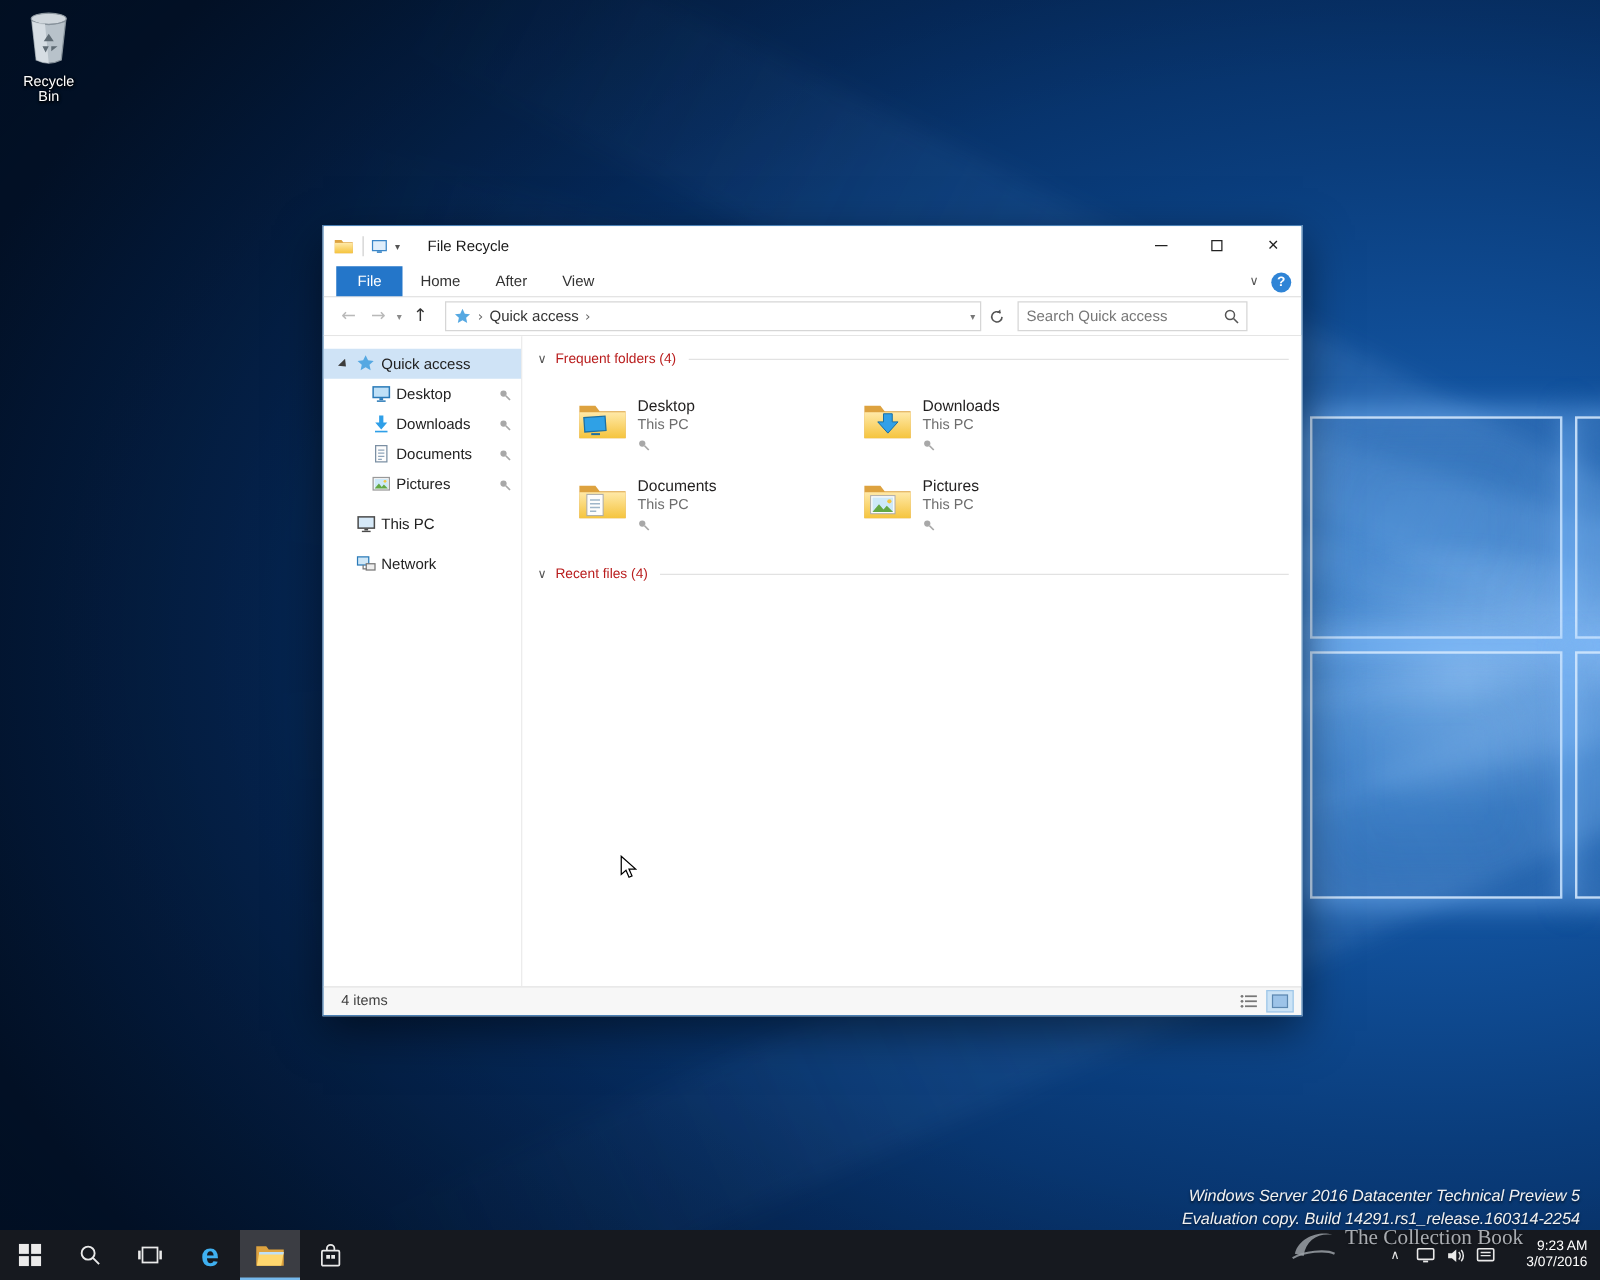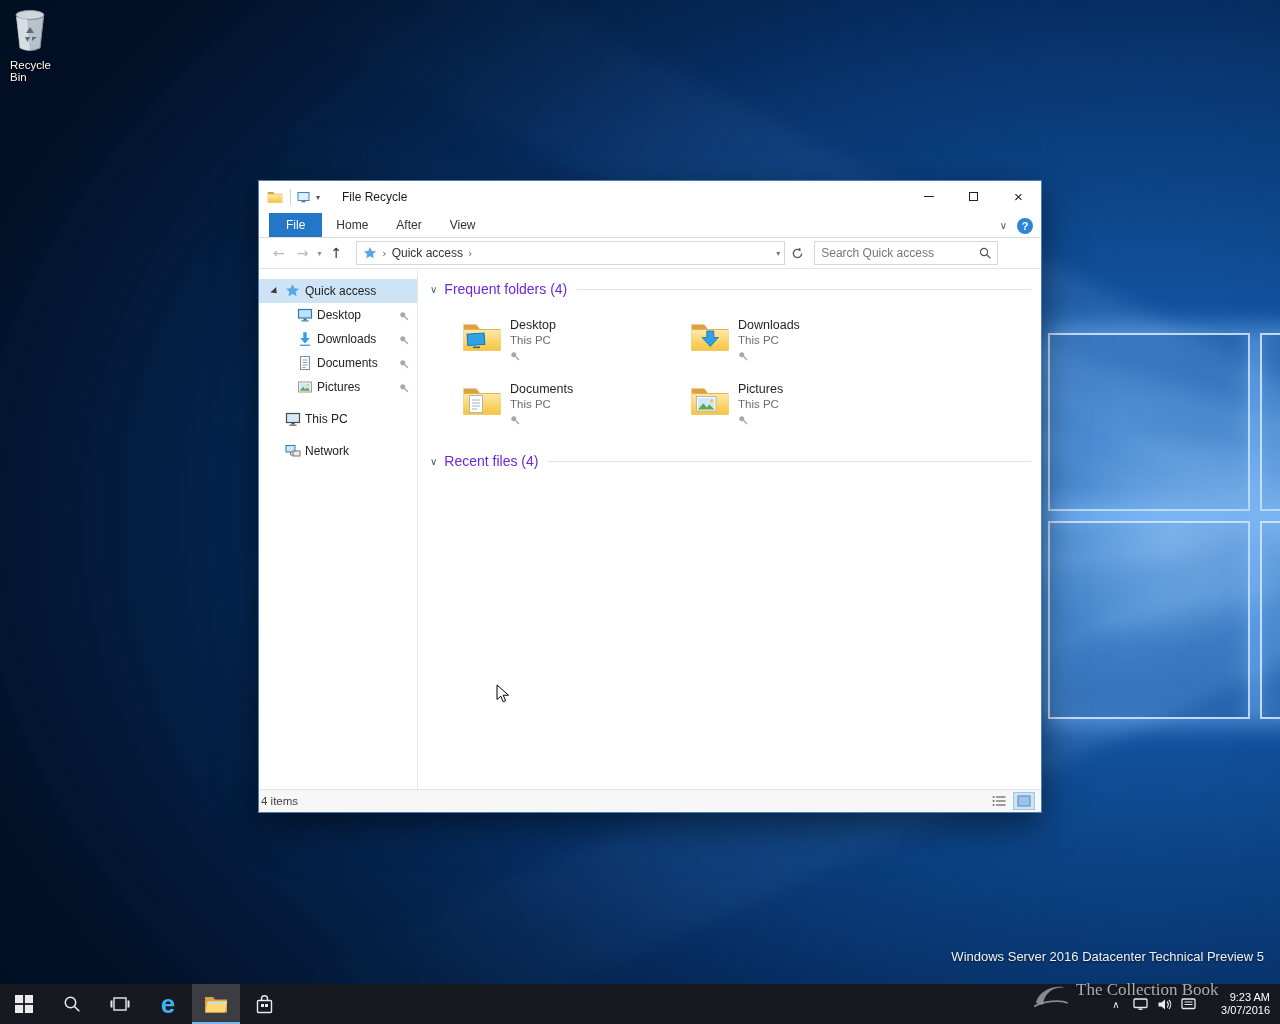--- a/index.html
+++ b/index.html
@@ -19,21 +19,21 @@
     box-shadow:0 0 22px 6px rgba(130,190,255,.55), inset 0 0 55px rgba(140,195,255,.28);
     background:radial-gradient(ellipse at 30% 50%, rgba(115,175,235,.30), rgba(25,65,125,.05));}
   .p1{left:8px;top:8px;width:202px;height:178px;}
   .p2{left:220px;top:8px;width:60px;height:178px;}
   .p3{left:8px;top:196px;width:202px;height:198px;}
   .p4{left:220px;top:196px;width:60px;height:198px;}
   .vignette{position:absolute;inset:0;pointer-events:none;
     background:radial-gradient(1500px 1000px at 85% 50%, rgba(0,0,0,0) 45%, rgba(0,0,0,.38) 100%);}
 
   
-  .desk-icon{position:absolute;left:10px;top:8px;width:58px;cursor:default;}
+  .desk-icon{position:absolute;left:10px;top:8px;width:58px;text-align:center;cursor:default;}
   .desk-icon .lbl{margin-top:3px;font-size:11.5px;color:#fff;text-shadow:0 1px 2px #000, 1px 0 2px #000;}
 
   
   #fe{position:absolute;left:258px;top:180px;width:784px;height:633px;background:#fff;
     border:1px solid #4a80b4;box-shadow:0 12px 34px rgba(0,0,0,.5);font-size:12px;color:#222;}
   .titlebar{position:absolute;left:0;top:0;right:0;height:32px;background:#fff;display:flex;align-items:center;}
   .tb-sep{width:1px;height:16px;background:#d0d0d0;margin:0 6px 0 7px;}
   .tb-chev{font-family:"DejaVu Sans",sans-serif;font-size:8px;color:#555;margin:0 8px 0 6px;}
   .tb-title{font-size:12px;color:#1a1a1a;margin-left:14px;}
   .win-controls{position:absolute;right:0;top:0;height:30px;display:flex;}
@@ -77,39 +77,39 @@
   .ni-icon{position:absolute;left:26px;top:4px;}
   .ni-icon.child{left:38px;}
   .ni-label{position:absolute;left:46px;}
   .ni-label.child{left:58px;}
   .pin{position:absolute;right:8px;top:7px;}
   .gap-top{margin-top:8px;}
 
   .mainpane{flex:1;position:relative;background:#fff;}
   .group-hdr{position:absolute;left:12px;right:10px;display:flex;align-items:center;cursor:pointer;}
   .gh-chev{font-family:"DejaVu Sans",sans-serif;font-size:10px;color:#555;margin-right:7px;}
-  .gh-text{font-size:14px;color:#6d28d9;white-space:nowrap;}
+  .gh-text{font-size:11px;color:#b91c1c;white-space:nowrap;}
   .gh-line{flex:1;height:1px;background:#e2e2e2;margin-left:10px;}
   .tile{position:absolute;width:210px;height:56px;cursor:pointer;}
   .tile svg.folder{position:absolute;left:2px;top:5px;}
   .tile-name{position:absolute;left:50px;top:3px;font-size:12.5px;color:#211f1f;}
   .tile-loc{position:absolute;left:50px;top:19px;font-size:11.5px;color:#6d6d6d;}
   .tile-pin{position:absolute;left:50px;top:35px;}
   .empty-msg{position:absolute;left:0;right:0;text-align:center;font-size:12px;color:#5f5f5f;}
 
   .statusbar{position:absolute;left:0;bottom:0;right:0;height:23px;background:#f7f7f7;border-top:1px solid #e3e3e3;
     display:flex;align-items:center;font-size:11.5px;color:#3f3f3f;}
-  .status-count{margin-left:2px;}
+  .status-count{margin-left:14px;}
   .view-btns{position:absolute;right:6px;top:2px;display:flex;gap:3px;}
   .view-btn{width:22px;height:18px;display:flex;align-items:center;justify-content:center;cursor:pointer;border:1px solid transparent;}
   .view-btn.sel{background:#cbe3f6;border:1px solid #9fc6e8;}
 
   
   .build-mark{position:absolute;right:16px;top:948px;text-align:right;color:#f2f2f2;font-size:13px;line-height:18px;
-    text-shadow:0 1px 2px rgba(0,0,0,.6);z-index:5;}
+    text-shadow:0 1px 2px rgba(0,0,0,.6);z-index:5;font-style:italic;}
   .collection{position:absolute;left:1030px;top:980px;width:250px;display:flex;align-items:flex-start;gap:6px;
     color:rgba(196,200,205,.85);font-size:17px;z-index:60;pointer-events:none;text-shadow:0 1px 2px rgba(0,0,0,.5);font-family:Liberation Serif, serif;}
 
   
   #taskbar{position:absolute;left:0;top:984px;width:1280px;height:40px;background:#16191f;z-index:50;display:flex;}
   .tb-btn{width:48px;height:40px;display:flex;align-items:center;justify-content:center;cursor:pointer;}
   .tb-btn.active{background:rgba(255,255,255,.16);box-shadow:inset 0 -2px 0 #76b9ed;}
   .edge-e{font-size:26px;font-weight:bold;color:#3fb0f0;line-height:1;}
   .tray{position:absolute;right:0;top:0;height:40px;display:flex;align-items:center;}
   .tray-ic{width:24px;height:40px;display:flex;align-items:center;justify-content:center;cursor:pointer;}
@@ -448,20 +448,21 @@
           <svg width="14" height="12" viewBox="0 0 14 12">
             <rect x="1" y="1" width="12" height="10" fill="#9cc3e8" stroke="#5b87b0" stroke-width="1"></rect>
           </svg>
         </div>
       </div>
     </div>
   </div>
 
   <div class="build-mark">
     <div>Windows Server 2016 Datacenter Technical Preview 5</div>
+    <div>Evaluation copy. Build 14291.rs1_release.160314-2254</div>
   </div>
 
   <div class="collection">
     <span>
       <svg width="40" height="30" viewBox="0 0 44 34">
         <path d="M6 26 C10 10 30 5 40 9 C28 7 16 13 14 28 Z" fill="#9aa0a6" opacity=".85"></path>
         <path d="M4 30 C14 24 34 22 42 26" stroke="#9aa0a6" stroke-width="2" fill="none" opacity=".85"></path>
       </svg>
     </span>
     <span>The Collection Book</span>

